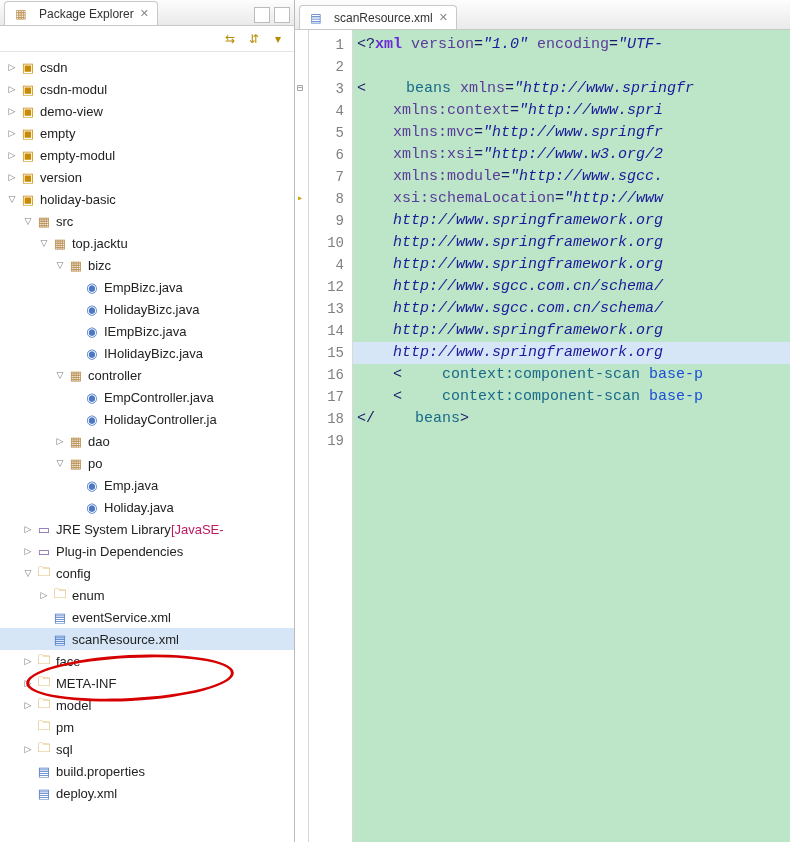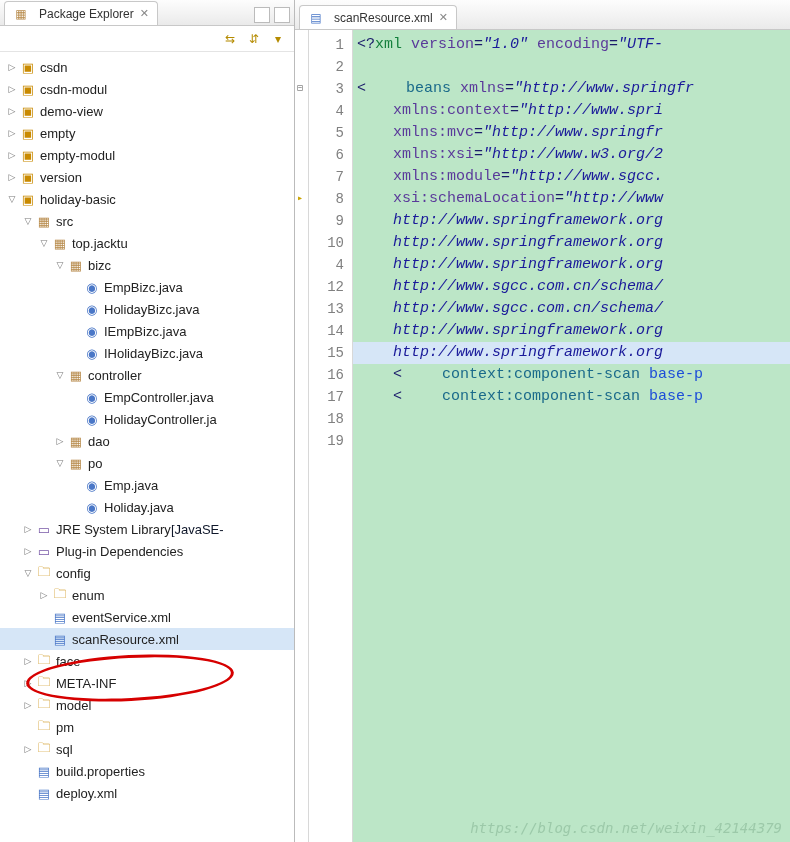--- a/index.html
+++ b/index.html
@@ -20,36 +20,36 @@
   .tw { width:16px; display:inline-flex; justify-content:center; color:#777; font-size:9px; }
   .ic { width:16px;height:16px; display:inline-flex; align-items:center; justify-content:center; margin-right:4px; }
   .ic-proj { color:#c98a00; }
   .ic-src  { color:#b78a4a; }
   .ic-pkg  { color:#b78a4a; }
   .ic-java { color:#4a77c7; }
   .ic-fold { color:#c98a00; }
   .ic-xml  { color:#4a77c7; }
   .ic-lib  { color:#7a5aa8; }
   .lbl { }
-  .decor { color:#0f172a; }
+  .decor { color:#be185d; }
   .indent0{padding-left:4px}.indent1{padding-left:20px}.indent2{padding-left:36px}.indent3{padding-left:52px}.indent4{padding-left:68px}
 
   
   .editor-tabbar { height: 30px; background: linear-gradient(#fdfdfd,#eaeaea); border-bottom: 1px solid #c8c8c8; display: flex; align-items: flex-end; padding-left: 4px; }
   .editor { flex:1; display:flex; overflow:hidden; font-family: Consolas, "Courier New", monospace; font-size:15px; background:#bce6c7; }
   .gutter { width:44px; background:#fff; border-right:1px solid #d8d8d8; text-align:right; color:#808080; font-size:14px; padding-top:4px; }
   .gutter .ln { height:22px; line-height:22px; padding-right:8px; position:relative; }
   .marker-strip { width:14px; background:#fff; border-right:1px solid #d8d8d8; padding-top:4px; }
   .marker-strip .m { height:22px; position:relative; }
   .mark-warn::before { content:"▸"; color:#caa300; font-size:10px; position:absolute; left:2px; top:4px; }
   .mark-fold::before { content:"⊟"; font-size:10px; color:#888; position:absolute; left:2px; top:4px; }
   .code { flex:1; padding-top:4px; overflow:hidden; }
   .code .line { height:22px; line-height:22px; white-space:pre; padding-left:4px; }
   .code .line.hl { background:#d6e6f7; }
-  .t-pi    { color:#15803d; font-weight:normal; }
+  .t-pi    { color:#6d28d9; font-weight:bold; }
   .t-tag   { color:#1a6a8a;margin-left:40px; }
   .t-attn  { color:#5a3a9a;margin-top:16px; }
   .t-sym   { color:#1a1a6a; }
   .t-str   { color:#1a1a9a; font-style:italic; }
   .t-plain { color:#222; }
   .t-attr2 { color:#1d4ed8; }
   .watermark { position:absolute; right:8px; bottom:6px; font-family:monospace; font-size:14px; color:#9cc9a9; font-style:italic; pointer-events:none; }
 
   
   .annot { position:absolute; border:3px solid #d60000; border-radius:50%/50%; pointer-events:none; }
@@ -313,20 +313,20 @@
           <div class="line"><span class="t-plain">    </span><span class="t-attn">xsi:schemaLocation</span><span class="t-sym">=</span><span class="t-str">"http://www</span></div>
           <div class="line"><span class="t-plain">    </span><span class="t-str">http://www.springframework.org</span></div>
           <div class="line"><span class="t-plain">    </span><span class="t-str">http://www.springframework.org</span></div>
           <div class="line"><span class="t-plain">    </span><span class="t-str">http://www.springframework.org</span></div>
           <div class="line"><span class="t-plain">    </span><span class="t-str">http://www.sgcc.com.cn/schema/</span></div>
           <div class="line"><span class="t-plain">    </span><span class="t-str">http://www.sgcc.com.cn/schema/</span></div>
           <div class="line"><span class="t-plain">    </span><span class="t-str">http://www.springframework.org</span></div>
           <div class="line hl"><span class="t-plain">    </span><span class="t-str">http://www.springframework.org</span></div>
           <div class="line"><span class="t-plain">    </span><span class="t-sym">&lt;</span><span class="t-tag">context:component-scan </span><span class="t-attr2">base-p</span></div>
           <div class="line"><span class="t-plain">    </span><span class="t-sym">&lt;</span><span class="t-tag">context:component-scan </span><span class="t-attr2">base-p</span></div>
+          <div class="line"><span class="t-sym">&lt;/</span><span class="t-tag">beans</span><span class="t-sym">&gt;</span></div>
           <div class="line"><span class="t-plain"></span></div>
         </div>
     </div>
-    <div class="watermark">https://blog.csdn.net/weixin_42144379</div>
   </div>
 
   <div class="annot" id="annot" style="top: 655px; left: 26px; width: 208px; height: 46px; transform: rotate(-3deg);"></div>
 </div>
 
 </body></html>

